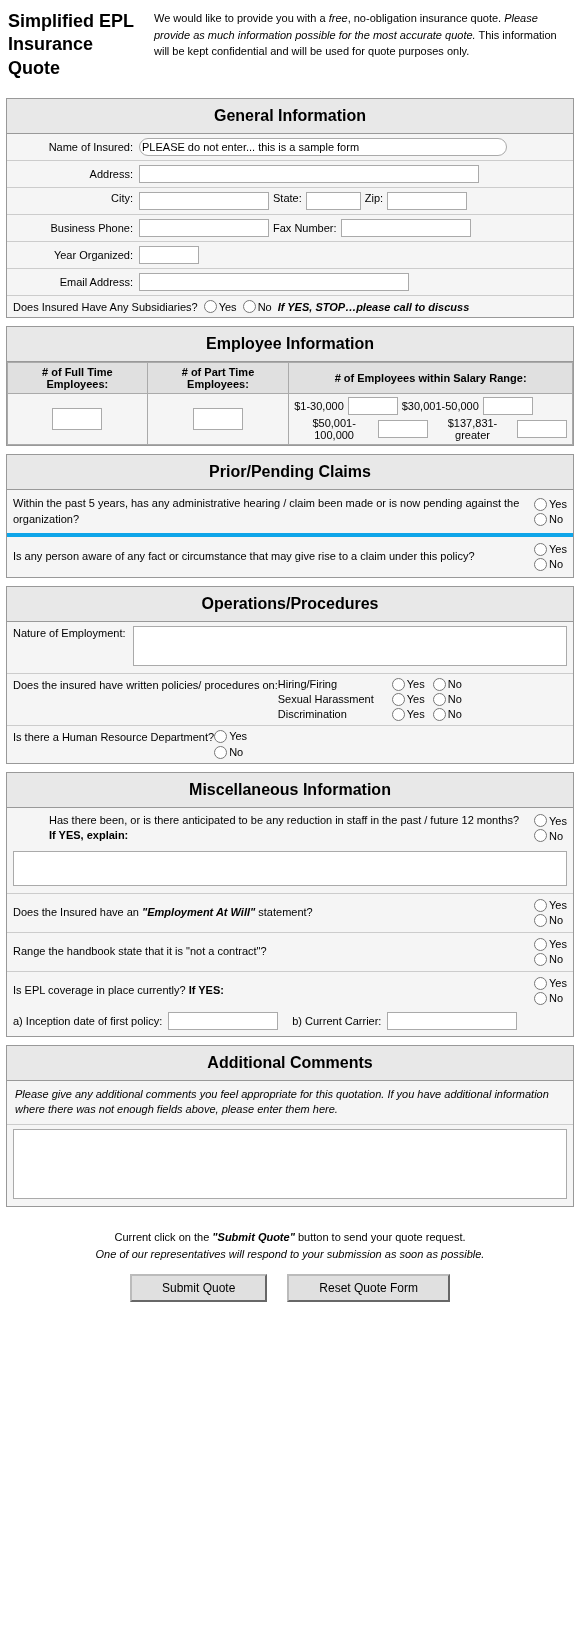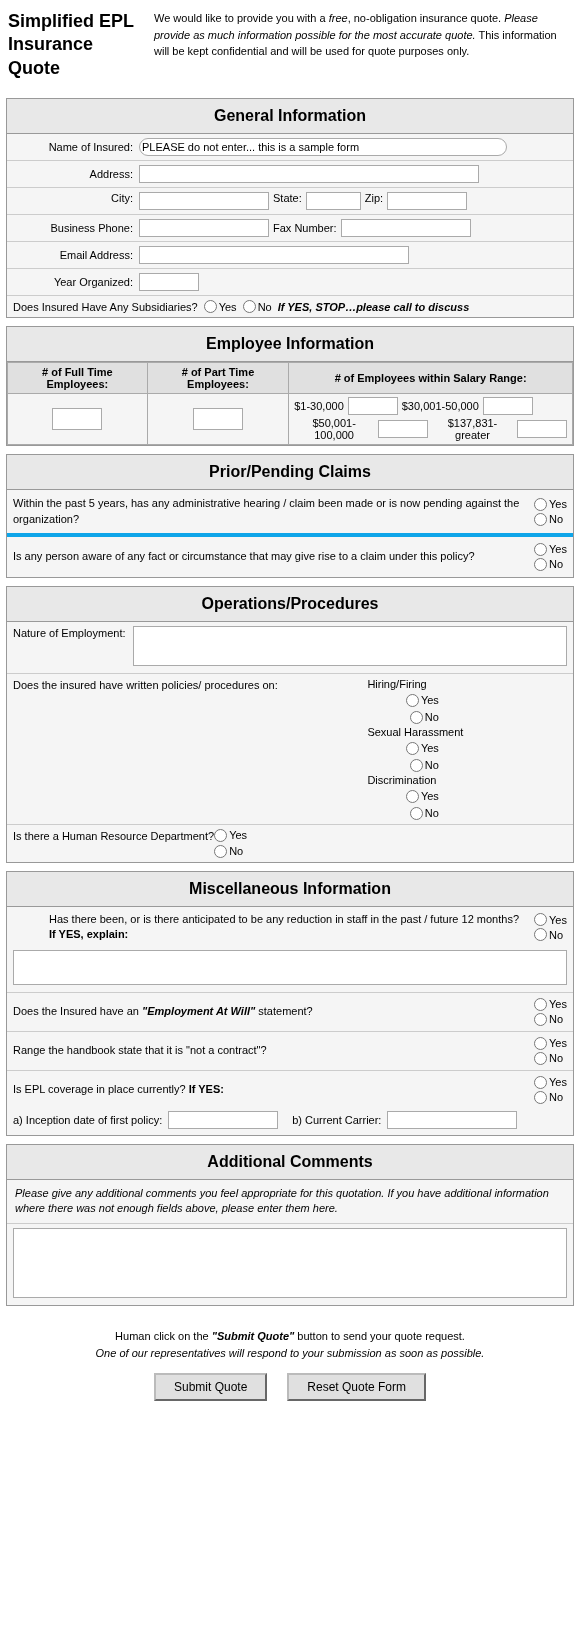--- a/index.html
+++ b/index.html
@@ -114,21 +114,21 @@
     .ops-content { flex: 1; }
     .ops-textarea {
       width: 100%;
       height: 40px;
       border: 1px solid #aaa;
       background: #fff;
       font-size: 11px;
       resize: none;
     }
     .policies-grid { display: flex; flex-direction: column; gap: 2px; }
-    .policy-row { display: flex; align-items: center; gap: 4px; font-size: 11px; flex-direction: column; }
+    .policy-row { display: flex; align-items: center; gap: 4px; font-size: 11px; }
     .hr-radio { display: flex; flex-direction: column; gap: 3px; font-size: 11px; }
     
     .misc-row {
       display: flex;
       align-items: center;
       padding: 5px 6px;
       border-bottom: 1px solid #ccc;
       background: #f5f5f5;
     }
     .misc-row:last-child { border-bottom: none; }
@@ -175,21 +175,21 @@
     .footer-buttons {
       display: flex;
       justify-content: center;
       gap: 20px;
       margin-top: 10px;
       padding-bottom: 14px;
     }
     .footer-btn {
       border: 2px outset #bbb;
       background: #e0e0e0;
-      padding: 5px 18px;
+      padding: 5px 30px;
       font-size: 12px;
       cursor: pointer;
       text-align: center;
     }
     .radio-inline { display: inline-flex; align-items: center; gap: 2px; font-size: 11px; }
   </style>
 </head>
 <body>
 
 <div class="header-section">
@@ -222,27 +222,27 @@
   </div>
 
   <div class="phone-row">
     <div class="form-label">Business Phone:</div>
     <input type="text" class="form-input" style="width: 130px;">
     <span style="margin: 0 4px; font-size:11px;">Fax Number:</span>
     <input type="text" class="form-input" style="width: 130px;">
   </div>
 
   <div class="form-row">
+    <div class="form-label">Year Organized:</div>
+    <input type="text" class="form-input" style="width: 60px;">
+  </div>
+
+  <div class="form-row">
     <div class="form-label">Email Address:</div>
     <input type="text" class="form-input" style="width: 270px;">
-  </div>
-
-  <div class="form-row">
-    <div class="form-label">Year Organized:</div>
-    <input type="text" class="form-input" style="width: 60px;">
   </div>
 
   <div class="form-row">
     <div class="form-label" style="min-width:180px;">Does Insured Have Any Subsidiaries?</div>
     <label class="radio-inline">
       <input type="radio" name="subsidiaries" style="">
       <span>Yes</span>
     </label>
     <label class="radio-inline" style="margin-left:6px;">
       <input type="radio" name="subsidiaries" style="">
@@ -472,21 +472,21 @@
 <div class="section-box">
   <div class="section-title">Additional Comments</div>
   <div class="comments-desc">Please give any additional comments you feel appropriate for this quotation. If you have additional information where there was not enough fields above, please enter them here.</div>
   <div class="comments-textarea-wrap">
     <textarea class="comments-textarea" style=""></textarea>
   </div>
 </div>
 
 <div class="footer-section">
   <div>
-    <span>Human click on the </span><strong><em>"Submit Quote"</em></strong><span> button to send your quote request.</span>
+    <span>Current click on the </span><strong><em>"Submit Quote"</em></strong><span> button to send your quote request.</span>
   </div>
   <div>
     <em>One of our representatives will respond to your submission as soon as possible.</em>
   </div>
   <div class="footer-buttons">
     <button class="footer-btn">Submit Quote</button>
     <button class="footer-btn">Reset Quote Form</button>
   </div>
 </div>
 

